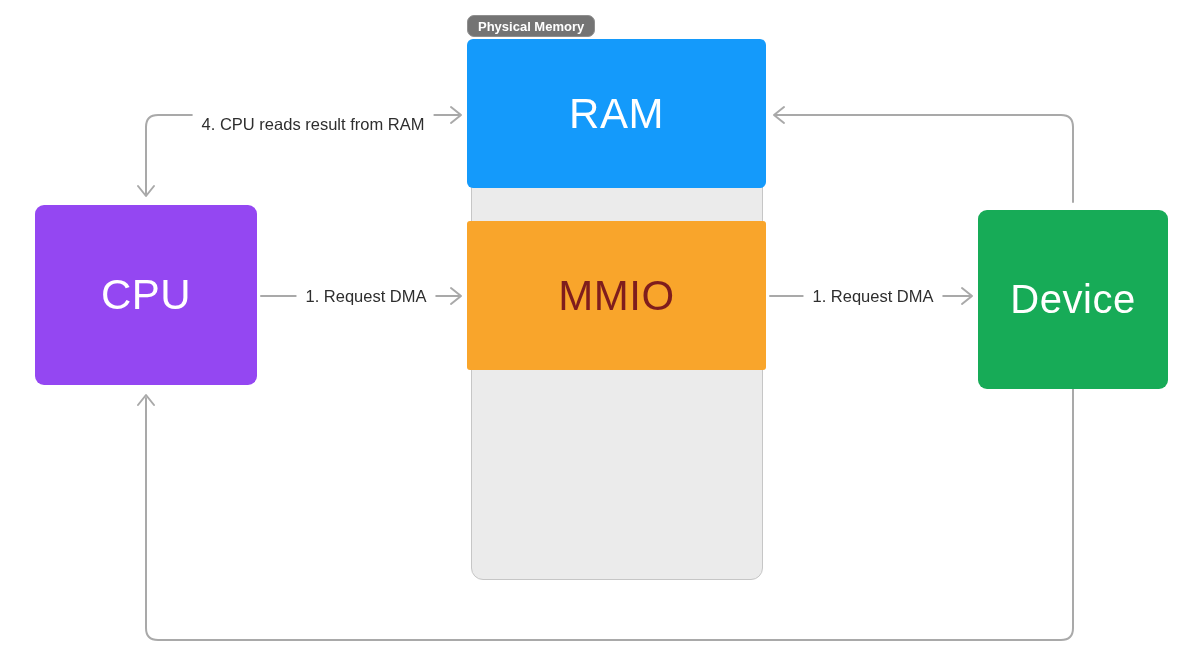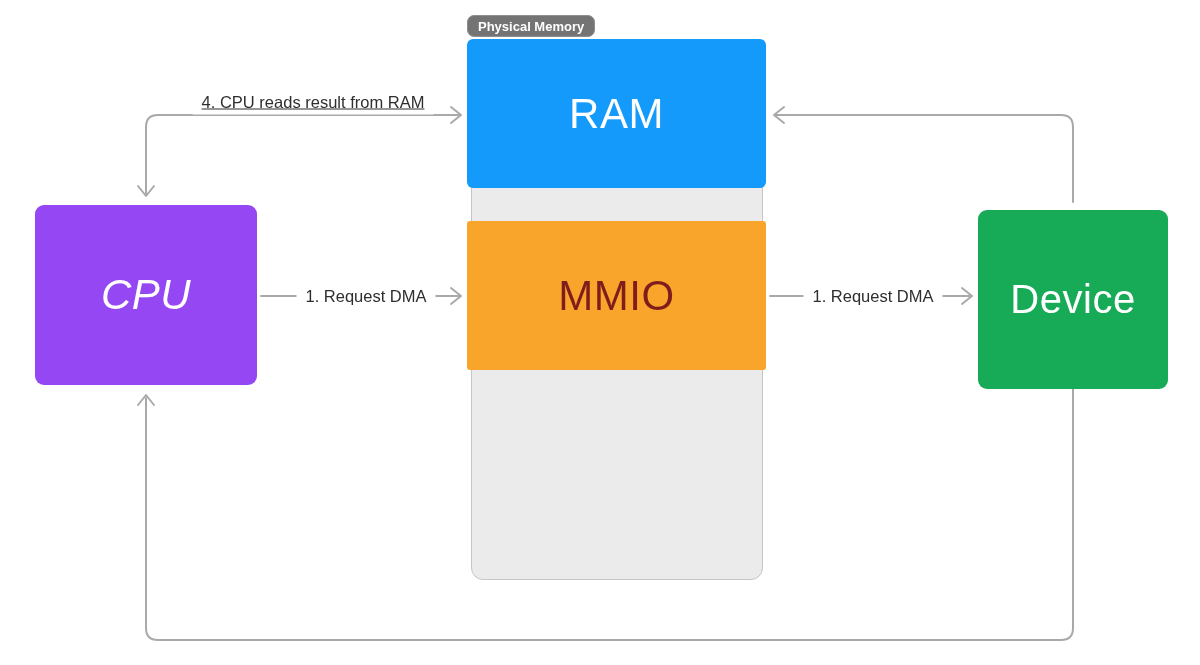--- a/index.html
+++ b/index.html
@@ -36,21 +36,20 @@
     color: #ffffff;
     font-weight: 500;
     letter-spacing: 0.5px;
   }
   .node-cpu {
     left: 35px; top: 205px;
     width: 222px; height: 180px;
     background: #9447f2;
     border-radius: 9px;
     font-size: 42px;
-    font-style: italic;
   }
   .node-device {
     left: 978px; top: 210px;
     width: 190px; height: 179px;
     background: #17ab57;
     border-radius: 9px;
     font-size: 40px;
   }
   .memory-column {
     position: absolute;
@@ -94,21 +93,21 @@
   }
   .arrow-label {
     position: absolute;
     transform: translate(-50%, -50%);
     background: #ffffff;
     padding: 3px 9px;
     color: #2e2e2e;
     font-size: 16.5px;
     white-space: nowrap;
   }
-  .lbl-4  { left: 313px; top: 102px; text-decoration: underline; }
+  .lbl-4  { left: 313px; top: 124px; }
   .lbl-2  { left: 924px; top: 115px; }
   .lbl-1a { left: 366px; top: 296px; }
   .lbl-1b { left: 873px; top: 296px; }
   .lbl-3  { left: 611px; top: 641px; }
 </style>
 </head>
 <body>
 
 <div class="canvas">
 

